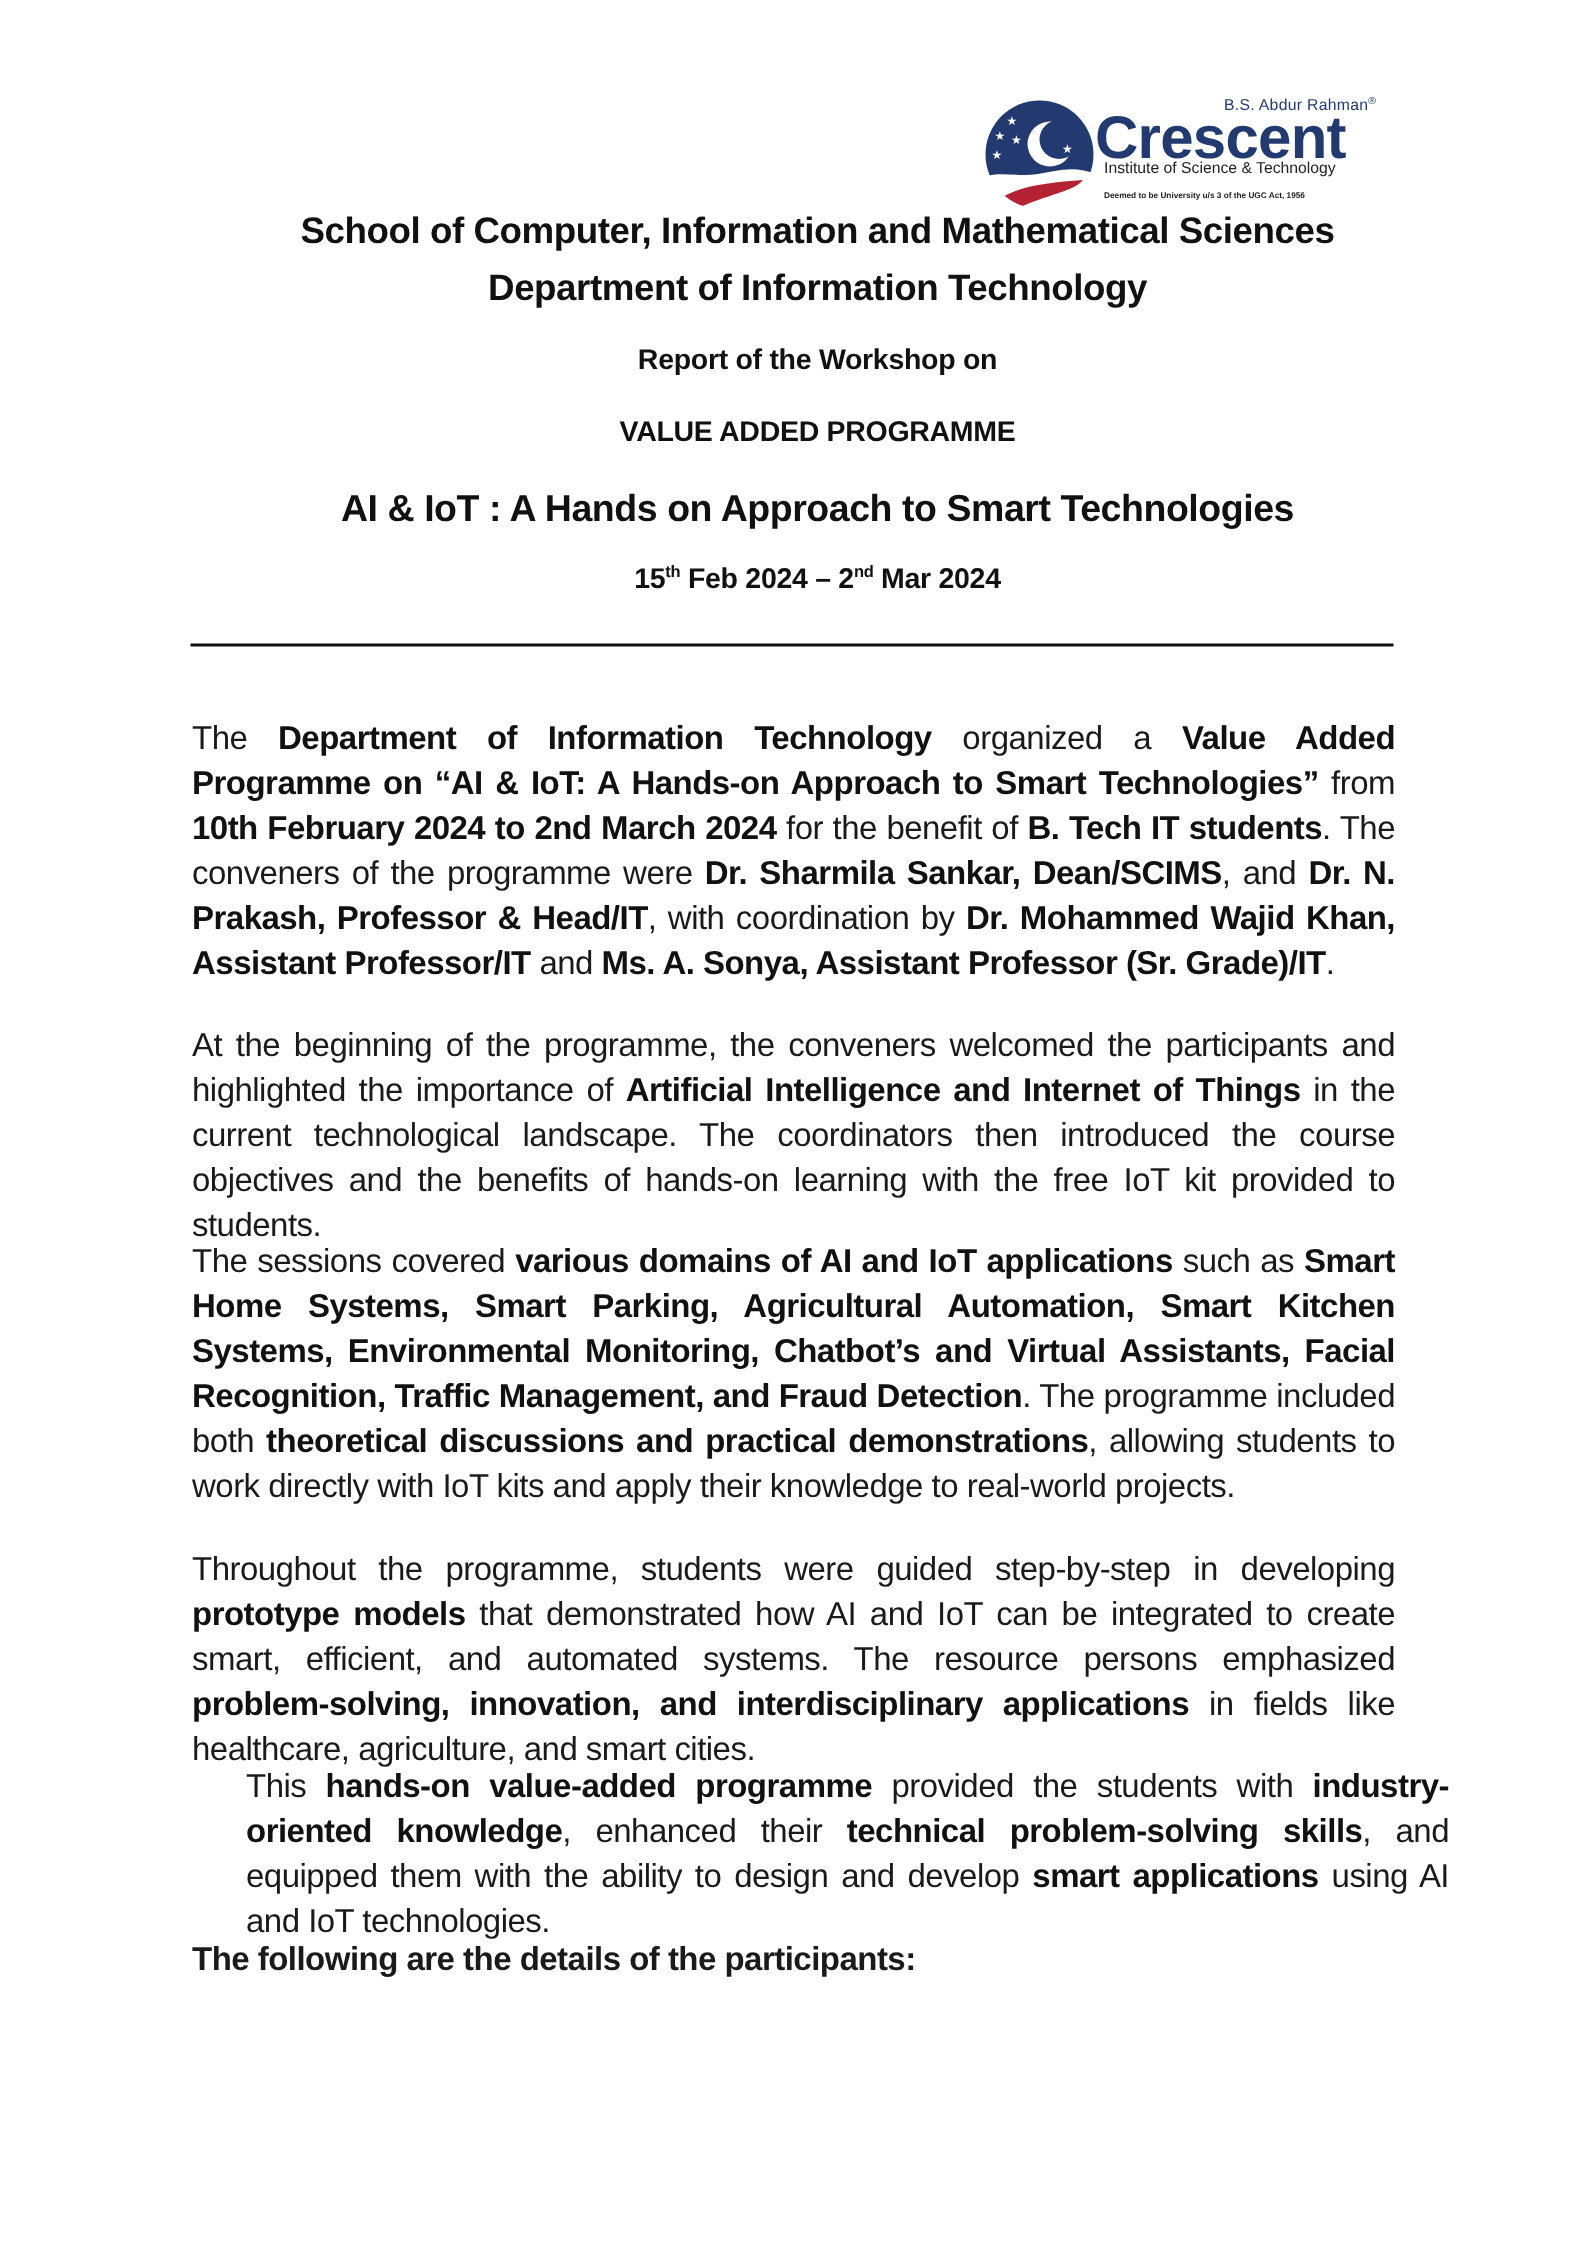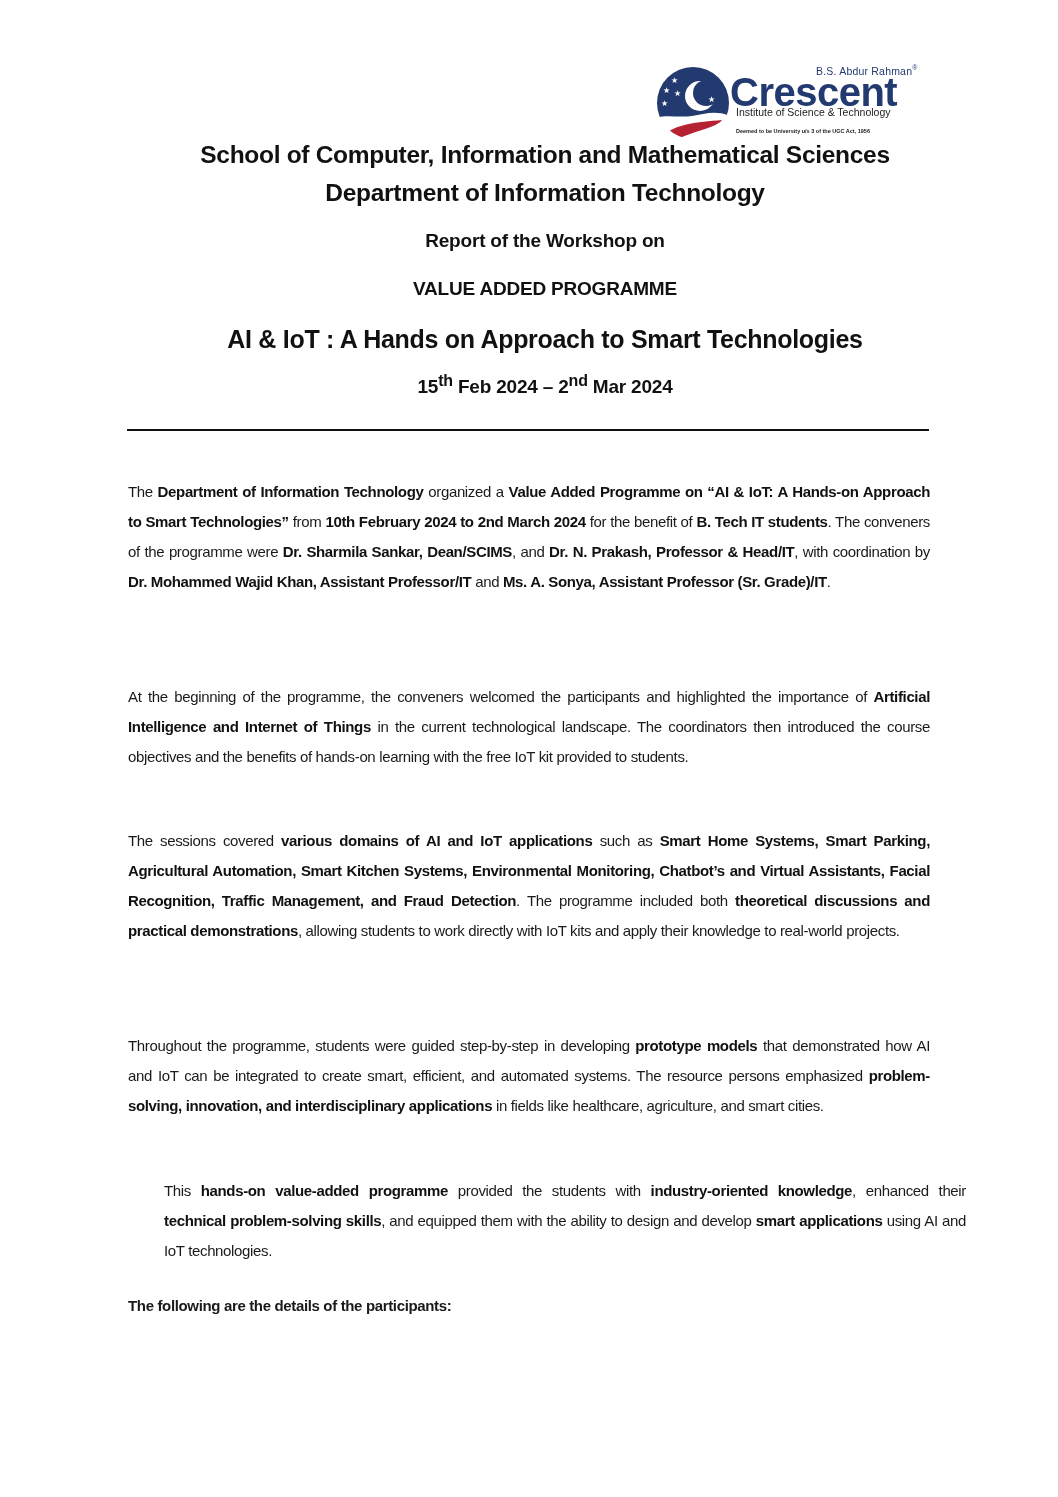--- a/index.html
+++ b/index.html
@@ -11,25 +11,25 @@
   .logo-top { position: absolute; left: 160px; top: 2px; font-size: 10.5px; color: #233a70; letter-spacing: 0.2px; }
   .logo-top sup { font-size: 7px; color: #233a70; }
   .logo-name { position: absolute; left: 74px; top: 10px; font-size: 40px; font-weight: bold; color: #233a70; letter-spacing: -0.5px; line-height: 1; }
   .logo-sub { position: absolute; left: 80px; top: 44px; font-size: 10.5px; font-weight: normal; color: #222; text-align: right; }
   .logo-sub2 { position: absolute; left: 80px; top: 66px; font-size: 5.5px; color: #222; font-weight: bold; }
 
   .center { position: absolute; left: 16px; width: 1058px; text-align: center; font-weight: bold; color: #111; }
   .h1 { font-size: 24.5px; letter-spacing: -0.3px; }
   .h3 { font-size: 19px; letter-spacing: -0.2px; }
   .h2 { font-size: 25px; letter-spacing: -0.3px; text-align: center; }
-  .center sup { font-size: 16px; vertical-align: super; line-height: 0; }
+  .center sup { font-size: 11px; vertical-align: super; line-height: 0; }
 
   .rule { position: absolute; left: 127px; top: 429px; width: 802px; height: 2px; background: #111; }
 
-  .para { position: absolute; left: 128px; width: 802px; font-size: 15px; line-height: 30px; text-align: justify; color: #1a1a1a; letter-spacing: -0.35px; }
+  .para { position: absolute; left: 128px; width: 802px; font-size: 22px; line-height: 30px; text-align: justify; color: #1a1a1a; letter-spacing: -0.35px; }
   .para b { font-weight: bold; color: #111; }
 </style>
 </head>
 <body>
 
 <div class="logo">
   <svg class="logo-emblem" viewBox="0 0 74 74">
     <defs>
         <clipPath id="c">
           <circle cx="37" cy="37" r="36"></circle>

